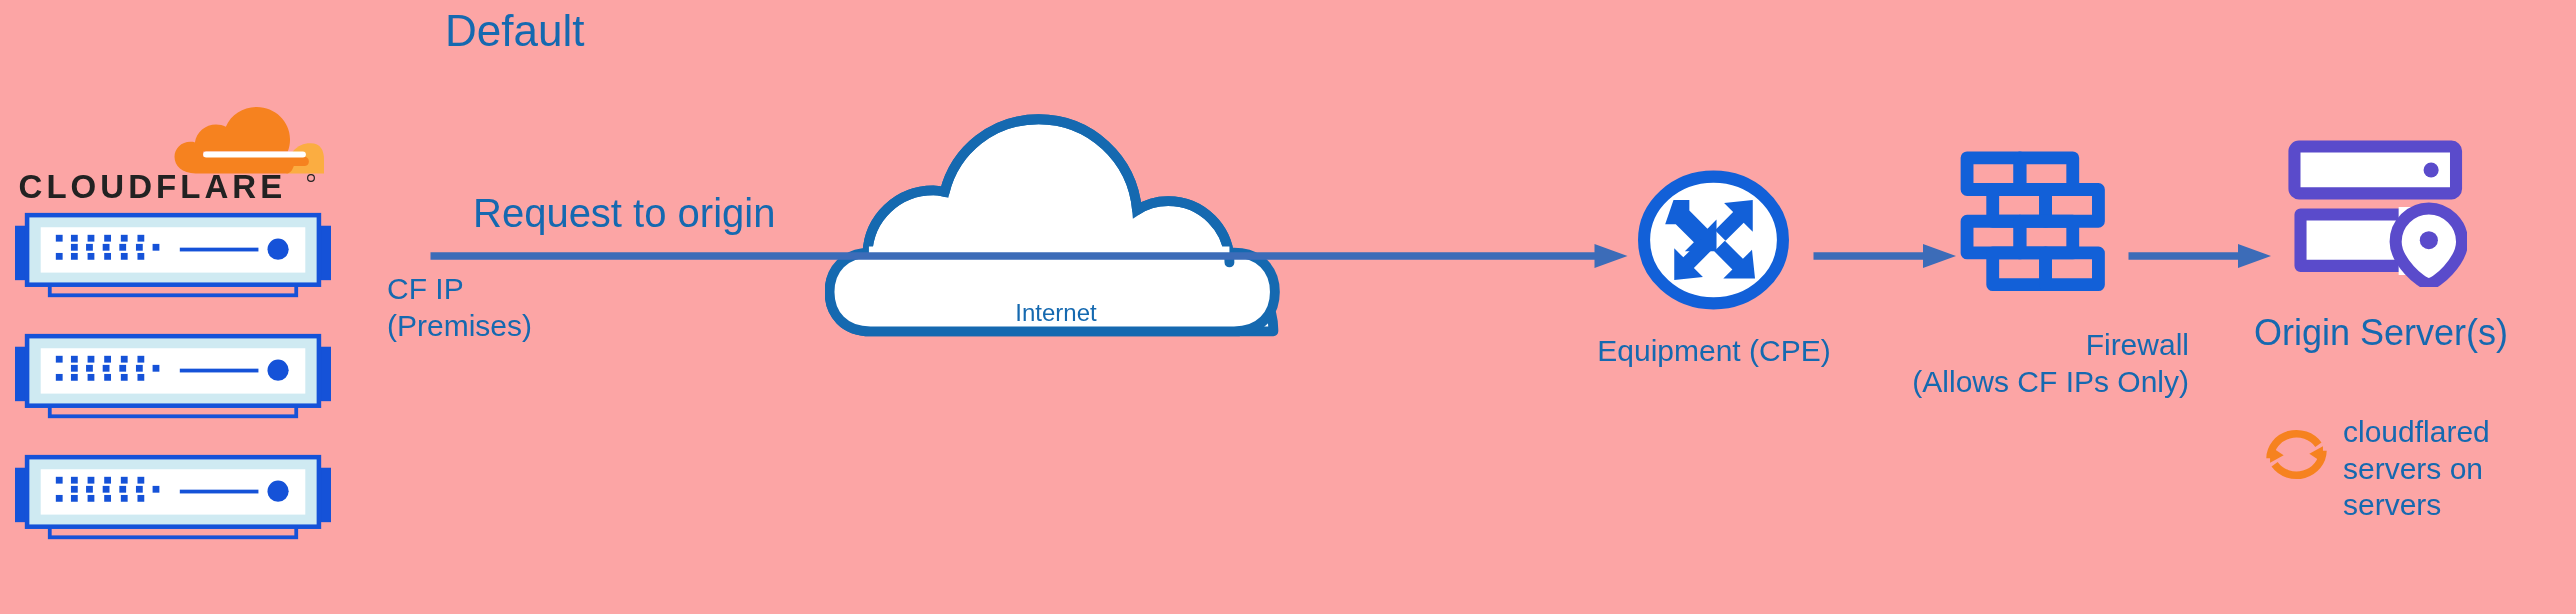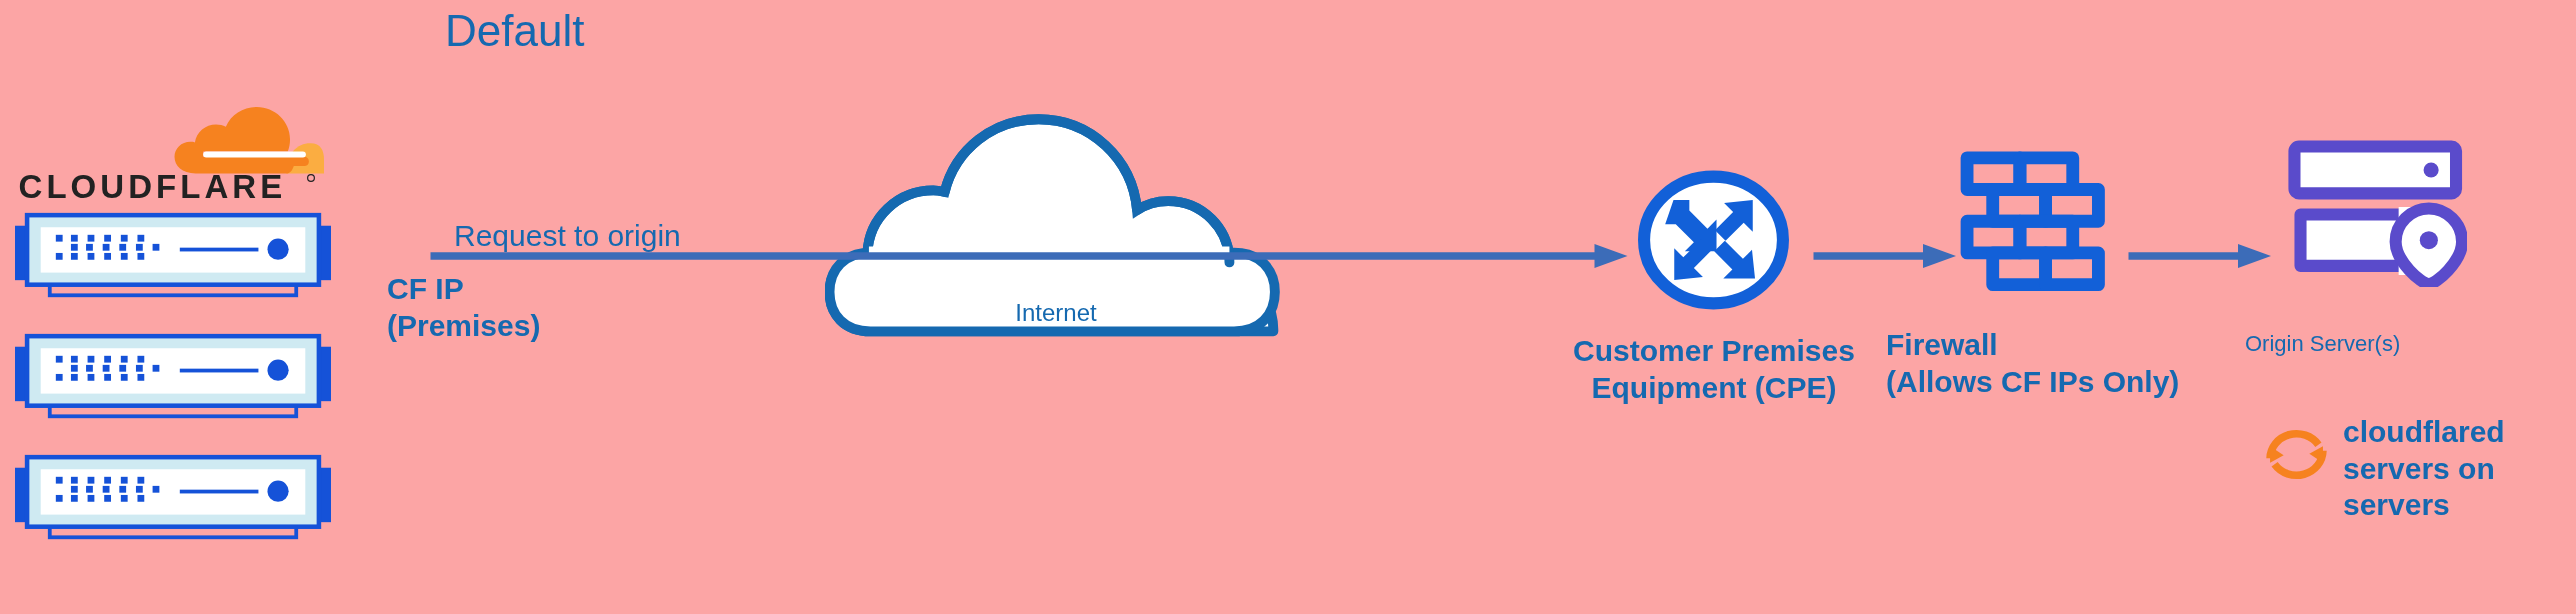--- a/index.html
+++ b/index.html
@@ -62,26 +62,25 @@
   #cf-server-3 { left: 15px; top: 454px; }
 
   
   #main-arrow {
     left: 425px;
     top: 241px;
     width: 1211px;
     height: 30px;
   }
   #label-request-origin {
-    left: 454px;
+    left: 473px;
     top: 191px;
-    font-size: 30px;
+    font-size: 40px;
     color: #1569B0;
     white-space: nowrap;
-    margin-top: 28px;
   }
   #label-cf-ip {
     left: 387px;
     top: 271px;
     font-size: 30px;
     color: #1569B0;
     line-height: 1.22;
     white-space: nowrap;
   }
 
@@ -130,21 +129,21 @@
   #firewall-icon {
     left: 1958px;
     top: 150px;
     width: 151px;
     height: 144px;
   }
   #label-firewall {
     left: 1886px;
     top: 327px;
     width: 303px;
-    text-align: left;
+    text-align: right;
     font-size: 30px;
     color: #1569B0;
     line-height: 1.22;
   }
 
   
   #arrow-fw-origin {
     left: 2128px;
     top: 241px;
     width: 145px;
@@ -153,24 +152,24 @@
 
   
   #origin-icon {
     left: 2285px;
     top: 136px;
     width: 182px;
     height: 151px;
   }
   #label-origin {
     left: 2245px;
-    top: 331px;
+    top: 312px;
     width: 272px;
-    text-align: left;
-    font-size: 22px;
+    text-align: center;
+    font-size: 36px;
     color: #1569B0;
     white-space: nowrap;
   }
 
   
   #cloudflared-note {
     left: 2261px;
     top: 378px;
     width: 303px;
     height: 144px;
@@ -185,21 +184,21 @@
   }
   #cloudflared-text {
     position: absolute;
     left: 82px;
     top: 0px;
     width: 219px;
     font-size: 30px;
     color: #1569B0;
     line-height: 1.22;
   }
-  .nowrap-line { display: block; white-space: nowrap; font-weight: bold; }
+  .nowrap-line { display: block; white-space: nowrap; }
 </style>
 </head>
 <body>
 
 <div id="stage">
 
   <div class="abs" id="diagram-title">Default</div>
 
   <div class="abs" id="cf-logo-block">
     <div id="cf-logo-cloud">
@@ -363,21 +362,20 @@
 
         <path d="M158 42 L158 84 L146 72 L122 96 L108 82 L132 58 L120 46 Z" transform="translate(-2,0)"></path>
 
         <path d="M50 148 L50 106 L62 118 L86 94 L100 108 L76 132 L88 144 Z" transform="translate(2,0)"></path>
 
         <path d="M161 146 L119 146 L131 134 L107 110 L121 96 L145 120 L157 108 Z" transform="translate(-2,0)"></path>
       </g>
     </svg>
   </div>
   <div class="abs" id="label-cpe">
-    <span class="nowrap-line">Customer Premises</span>
     <span class="nowrap-line">Equipment (CPE)</span>
   </div>
 
   <div class="abs" id="arrow-cpe-fw">
     <svg viewBox="0 0 192 40" width="145" height="30" aria-hidden="true">
       <line x1="0" y1="20" x2="152" y2="20" stroke="#3C6CB8" stroke-width="10"></line>
       <path d="M146 4 L190 20 L146 36 Z" fill="#3C6CB8"></path>
     </svg>
   </div>
 

